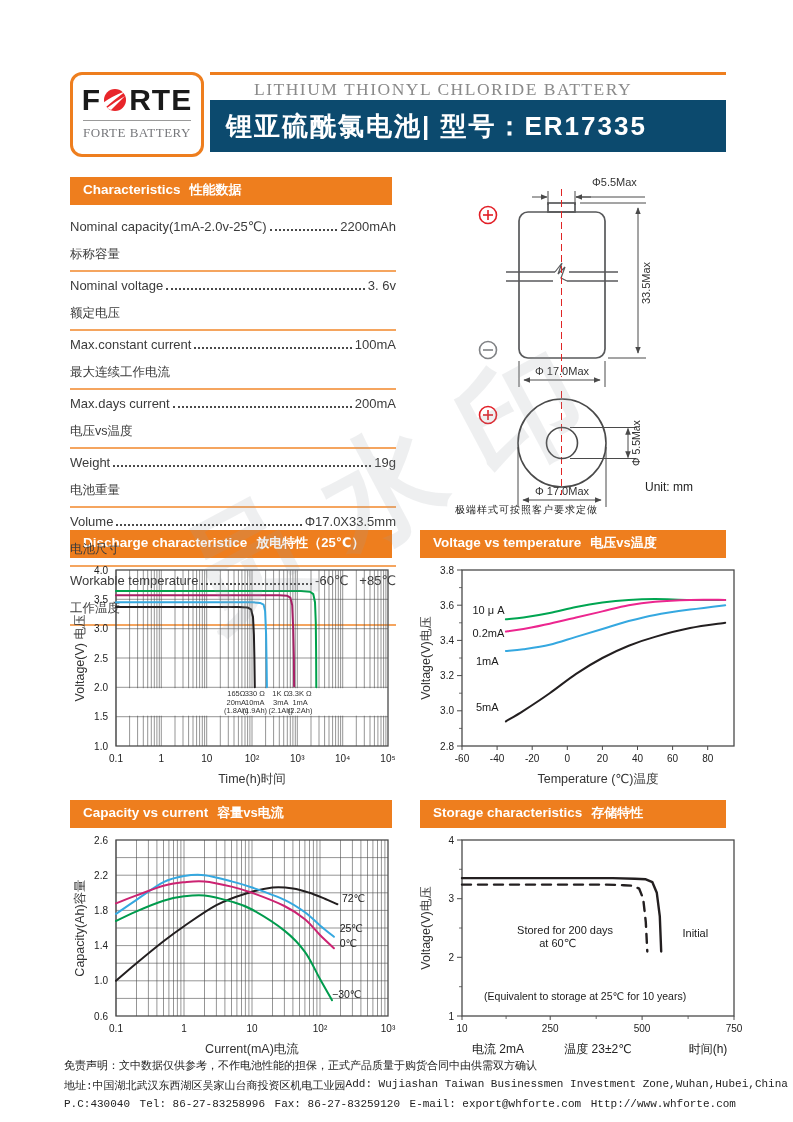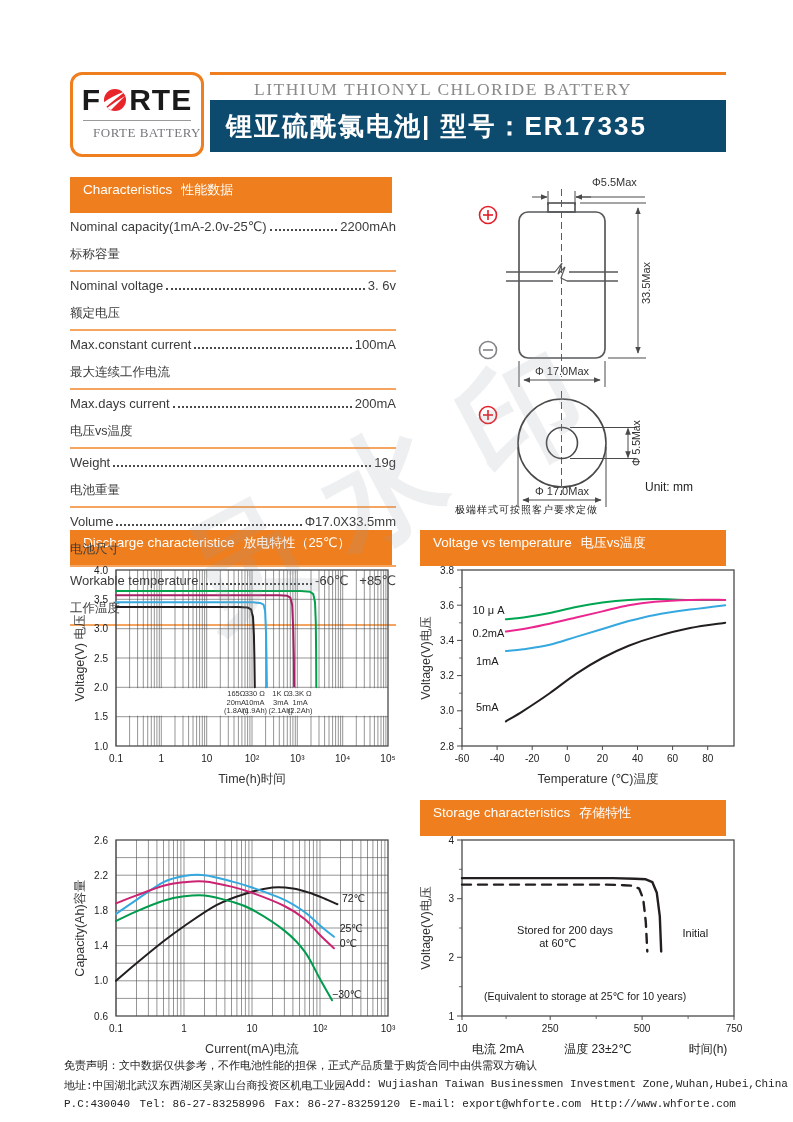--- a/index.html
+++ b/index.html
@@ -5,30 +5,30 @@
   html,body{margin:0;padding:0;background:#e9e9e9;}
   .page{position:relative;width:793px;height:1122px;margin:0 auto;background:#fff;overflow:hidden;
         font-family:"Liberation Sans","DejaVu Sans",sans-serif;color:#333;}
   
   .logo-box{position:absolute;left:70px;top:72px;width:134px;height:85px;border:3px solid #ee7e1e;
             border-radius:12px;background:#fff;box-sizing:border-box;text-align:center;}
   .logo-row{display:flex;align-items:center;justify-content:center;margin-top:8px;height:34px;}
   .logo-f,.logo-rte{font-size:30px;font-weight:900;color:#1a1a1a;letter-spacing:1px;line-height:34px;}
   .logo-swoosh{width:26px;height:26px;margin:0 1px;}
   .logo-divider{height:1px;background:#9a9a9a;margin:3px 10px 4px;}
-  .logo-sub{font-family:"Liberation Serif","DejaVu Serif",serif;font-size:13px;color:#77787c;letter-spacing:.5px;text-align:right;}
+  .logo-sub{font-family:"Liberation Serif","DejaVu Serif",serif;font-size:13px;color:#77787c;letter-spacing:.5px;}
   .title-block{position:absolute;left:210px;top:72px;width:516px;}
   .title-en{border-top:3px solid #ee7e1e;height:28px;line-height:28px;
             font-family:"Liberation Serif","DejaVu Serif",serif;font-size:17.5px;color:#8a8a8a;
             letter-spacing:1.5px;padding-left:44px;box-sizing:border-box;}
   .title-cn{background:#0c4a6e;height:52px;line-height:52px;color:#fff;font-size:26px;font-weight:bold;
             letter-spacing:2px;padding-left:16px;box-sizing:border-box;}
   
-  .section-bar{position:absolute;height:36px;line-height:24px;background:#ee7e1e;color:#fff;
-               padding-left:13px;box-sizing:border-box;font-weight:normal;}
+  .section-bar{position:absolute;height:28px;line-height:24px;background:#ee7e1e;color:#fff;
+               padding-left:13px;box-sizing:border-box;font-weight:bold;}
   .section-bar .en{font-size:13.5px;}
   .section-bar .cn{font-size:13px;margin-left:9px;}
   .bar-char{left:70px;top:177px;width:322px;}
   .bar-dis{left:70px;top:530px;width:322px;}
   .bar-vt{left:420px;top:530px;width:306px;}
   .bar-cap{left:70px;top:800px;width:322px;}
   .bar-sto{left:420px;top:800px;width:306px;}
   
   .spec-list{position:absolute;left:70px;top:213px;width:326px;}
   .spec-item{border-bottom:2px solid #f5a55f;padding:6px 0 7px;}
@@ -83,20 +83,23 @@
   </div>
 
   <div class="section-bar bar-char">
     <span class="en">Characteristics</span><span class="cn">性能数据</span>
   </div>
   <div class="section-bar bar-dis">
     <span class="en">Discharge characteristice</span><span class="cn">放电特性（25℃）</span>
   </div>
   <div class="section-bar bar-vt">
     <span class="en">Voltage vs temperature</span><span class="cn">电压vs温度</span>
+  </div>
+  <div class="section-bar bar-cap">
+    <span class="en">Capacity vs current</span><span class="cn">容量vs电流</span>
   </div>
   <div class="section-bar bar-sto">
     <span class="en">Storage characteristics</span><span class="cn">存储特性</span>
   </div>
 
   <div class="spec-list" id="spec-list">
       <div class="spec-item">
         <div class="spec-line">
           <span class="spec-label">Nominal capacity(1mA-2.0v-25℃)</span>
           <span class="spec-dots"></span>

